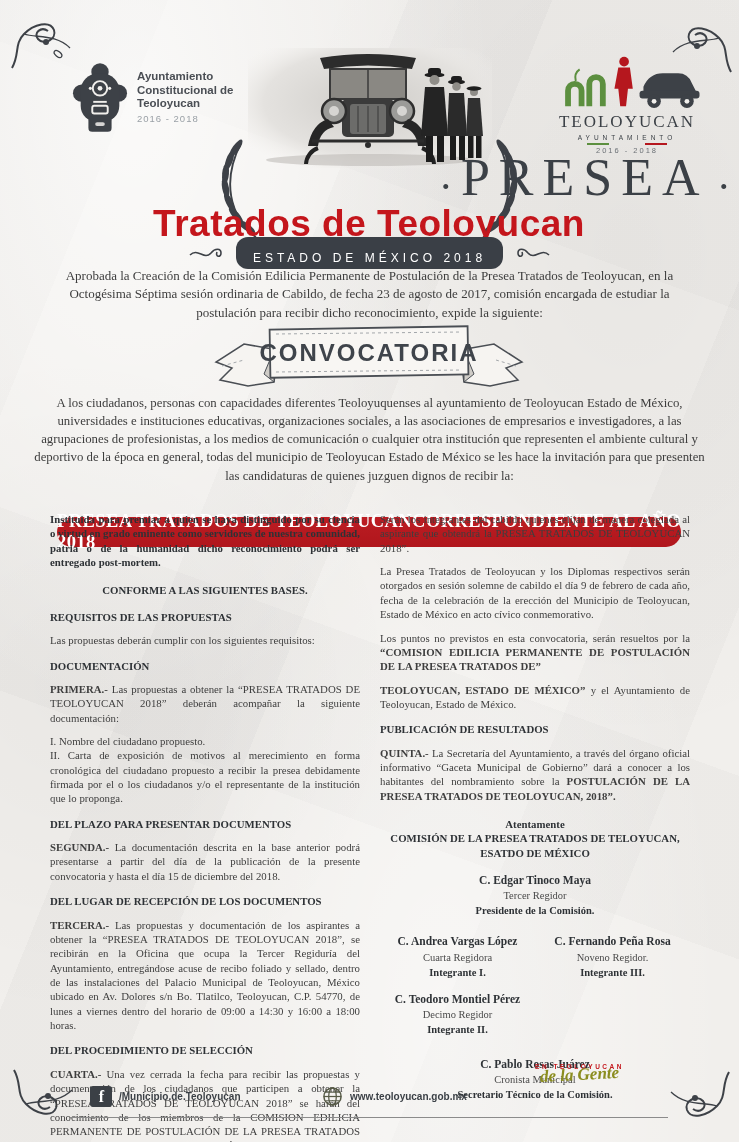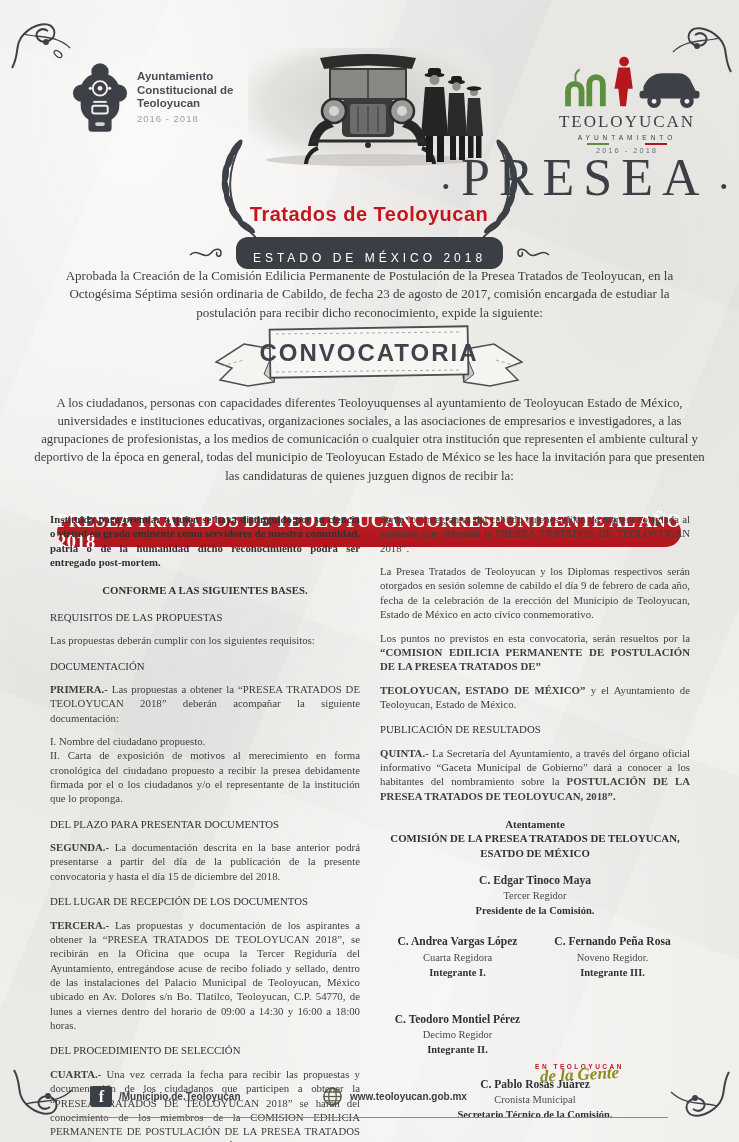--- a/index.html
+++ b/index.html
@@ -39,21 +39,21 @@
   .car{position:absolute;left:248px;top:48px;width:244px;height:120px;}
   .laurel{position:absolute;width:58px;height:104px;top:136px;}
   .laurel-l{left:206px;}
   .laurel-r{left:475px;transform:scaleX(-1);}
 
   .title-row{position:absolute;left:0;top:148px;width:739px;text-align:right;
      color:#3b4046;}
   .title-dot{font-size:42px;vertical-align:6px;padding:0 10px;}
   .title-main{font-size:52px;letter-spacing:9px;font-family:"Liberation Serif",serif;}
   .subtitle{position:absolute;left:0;top:203px;width:738px;text-align:center;
-     font-family:"Liberation Sans",sans-serif;font-weight:bold;font-size:20px;color:#c4161c;letter-spacing:.5px;}
+     font-family:"Liberation Sans",sans-serif;font-weight:bold;font-size:37px;color:#c4161c;letter-spacing:.5px;}
   .pill-row{position:absolute;left:0;top:237px;width:739px;display:flex;justify-content:center;align-items:center;gap:9px;}
   .pill{background:#3a3f46;color:#fff;border-radius:12px;padding:14px 17px 4px;
      font-family:"Liberation Sans",sans-serif;font-size:12px;letter-spacing:4px;}
   .curl{width:38px;height:18px;}
   .curl-r{transform:scaleX(-1);}
 
   .intro{position:absolute;left:38px;top:267px;width:663px;text-align:center;
      font-size:13px;line-height:1.42;color:#3d3d3d;}
 
   .ribbon-wrap{position:absolute;left:212px;top:316px;width:314px;height:80px;}
@@ -66,30 +66,30 @@
 
   .red-banner{position:absolute;left:57px;top:473px;width:624px;height:30px;
      background:linear-gradient(180deg,#bc1d23,#b0161c);border-radius:15px;
      display:flex;align-items:center;justify-content:center;
      color:#fff;font-family:"Liberation Serif",serif;font-weight:bold;font-size:18.5px;letter-spacing:.4px;margin-top:44px;}
 
   .columns{position:absolute;left:50px;top:512px;width:640px;display:flex;gap:20px;
      font-size:10.8px;line-height:1.33;color:#3e3e3e;}
   .col{width:310px;}
   .col p{margin:0 0 9px;text-align:justify;}
-  .col .h{font-weight:normal;color:#2e3236;margin:11px 0 9px;text-align:left;}
+  .col .h{font-weight:bold;color:#2e3236;margin:11px 0 9px;text-align:left;}
   .col .bold-p{font-weight:bold;color:#2e3236;}
   .center{text-align:center !important;}
   .conforme{font-weight:bold;color:#2e3236;margin:14px 0 12px !important;}
 
   .sig{text-align:center;margin-top:13px;}
   .sig .name{font-weight:bold;font-size:11.5px;color:#2e3236;}
   .sig .role{font-size:10.5px;color:#4a4a4a;margin-top:1px;}
   .sig .stitle{font-weight:bold;font-size:10.5px;color:#2e3236;margin-top:1px;}
-  .members{display:grid;grid-template-columns:1fr 1fr;row-gap:28px;margin-top:16px;}
+  .members{display:grid;grid-template-columns:1fr 1fr;row-gap:8px;margin-top:16px;}
   .atent{margin-top:14px;text-align:center;font-weight:bold;color:#2e3236;}
 
   
   .footer-line{position:absolute;left:70px;top:1117px;width:598px;height:1px;background:#8b8b8b;}
   .fb-item{position:absolute;left:90px;top:1086px;display:flex;align-items:center;gap:7px;}
   .fb-icon{width:21px;height:21px;background:#3b4046;border-radius:3px;color:#fff;
      display:flex;align-items:center;justify-content:center;
      font-family:"Liberation Serif",serif;font-weight:bold;font-size:16px;padding-left:1px;}
   .f-label{font-family:"Liberation Sans",sans-serif;font-weight:bold;font-size:10px;color:#3b4046;}
   .web-item{position:absolute;left:322px;top:1086px;display:flex;align-items:center;gap:7px;}

